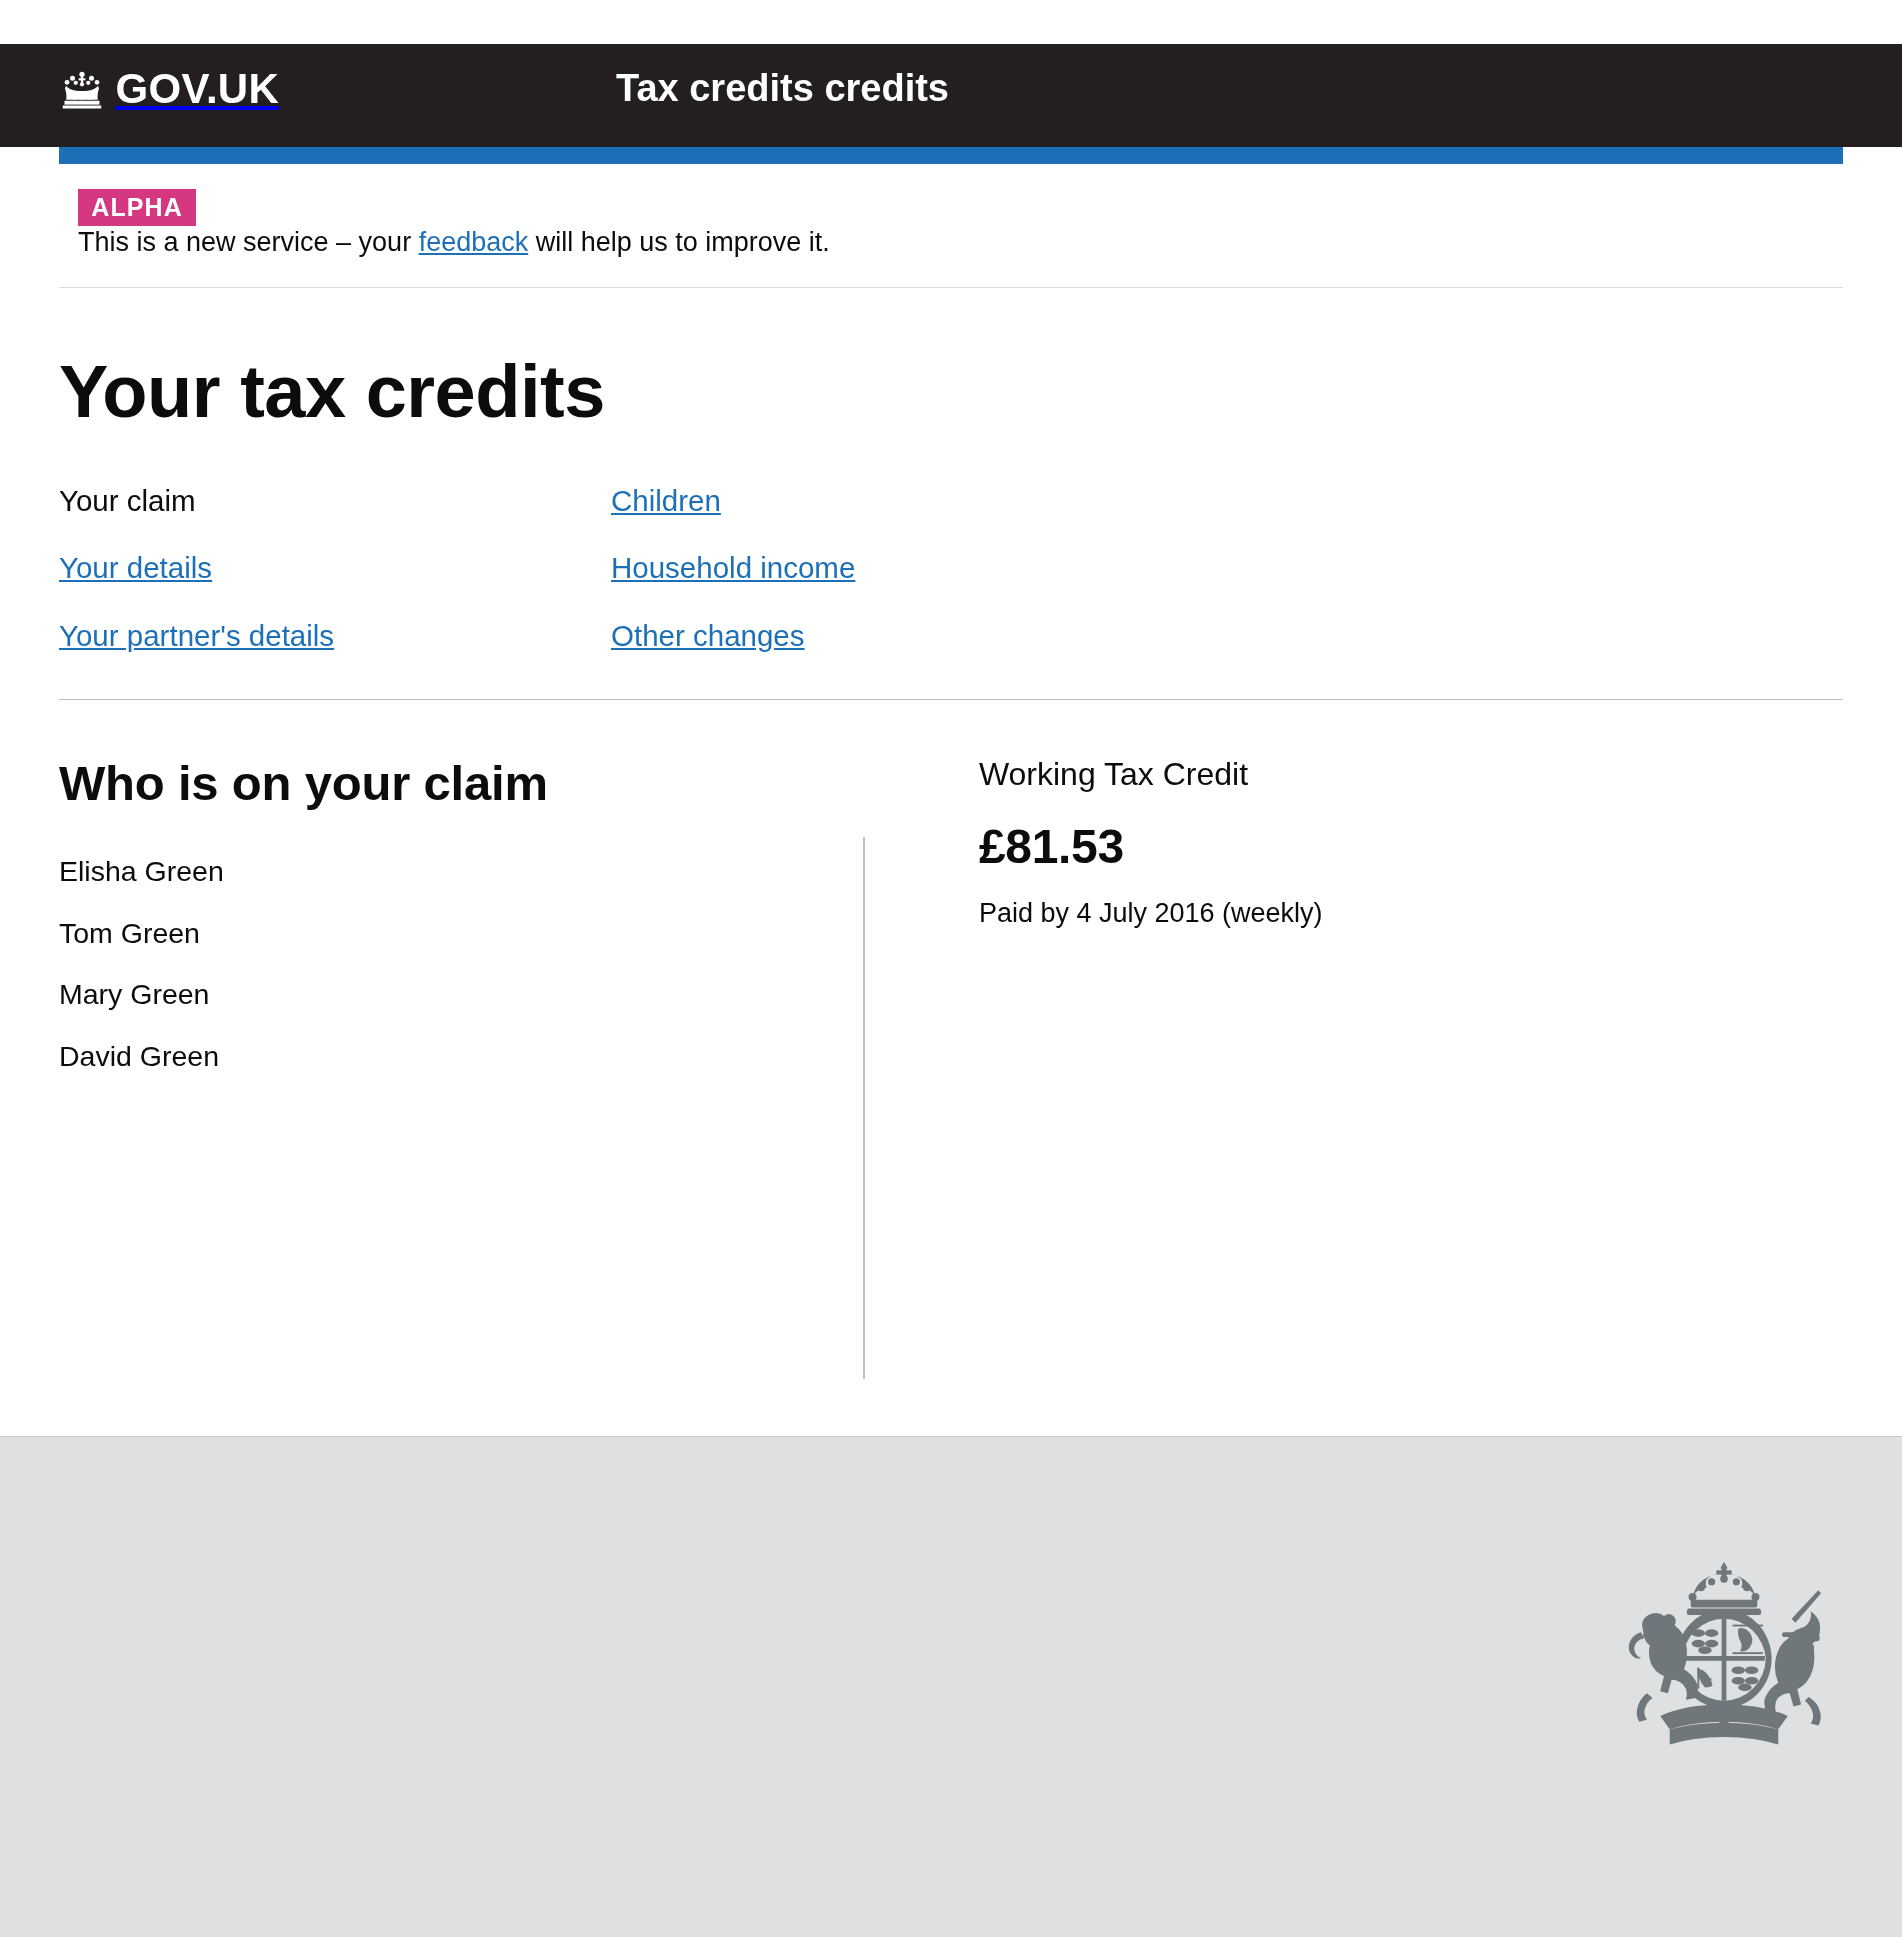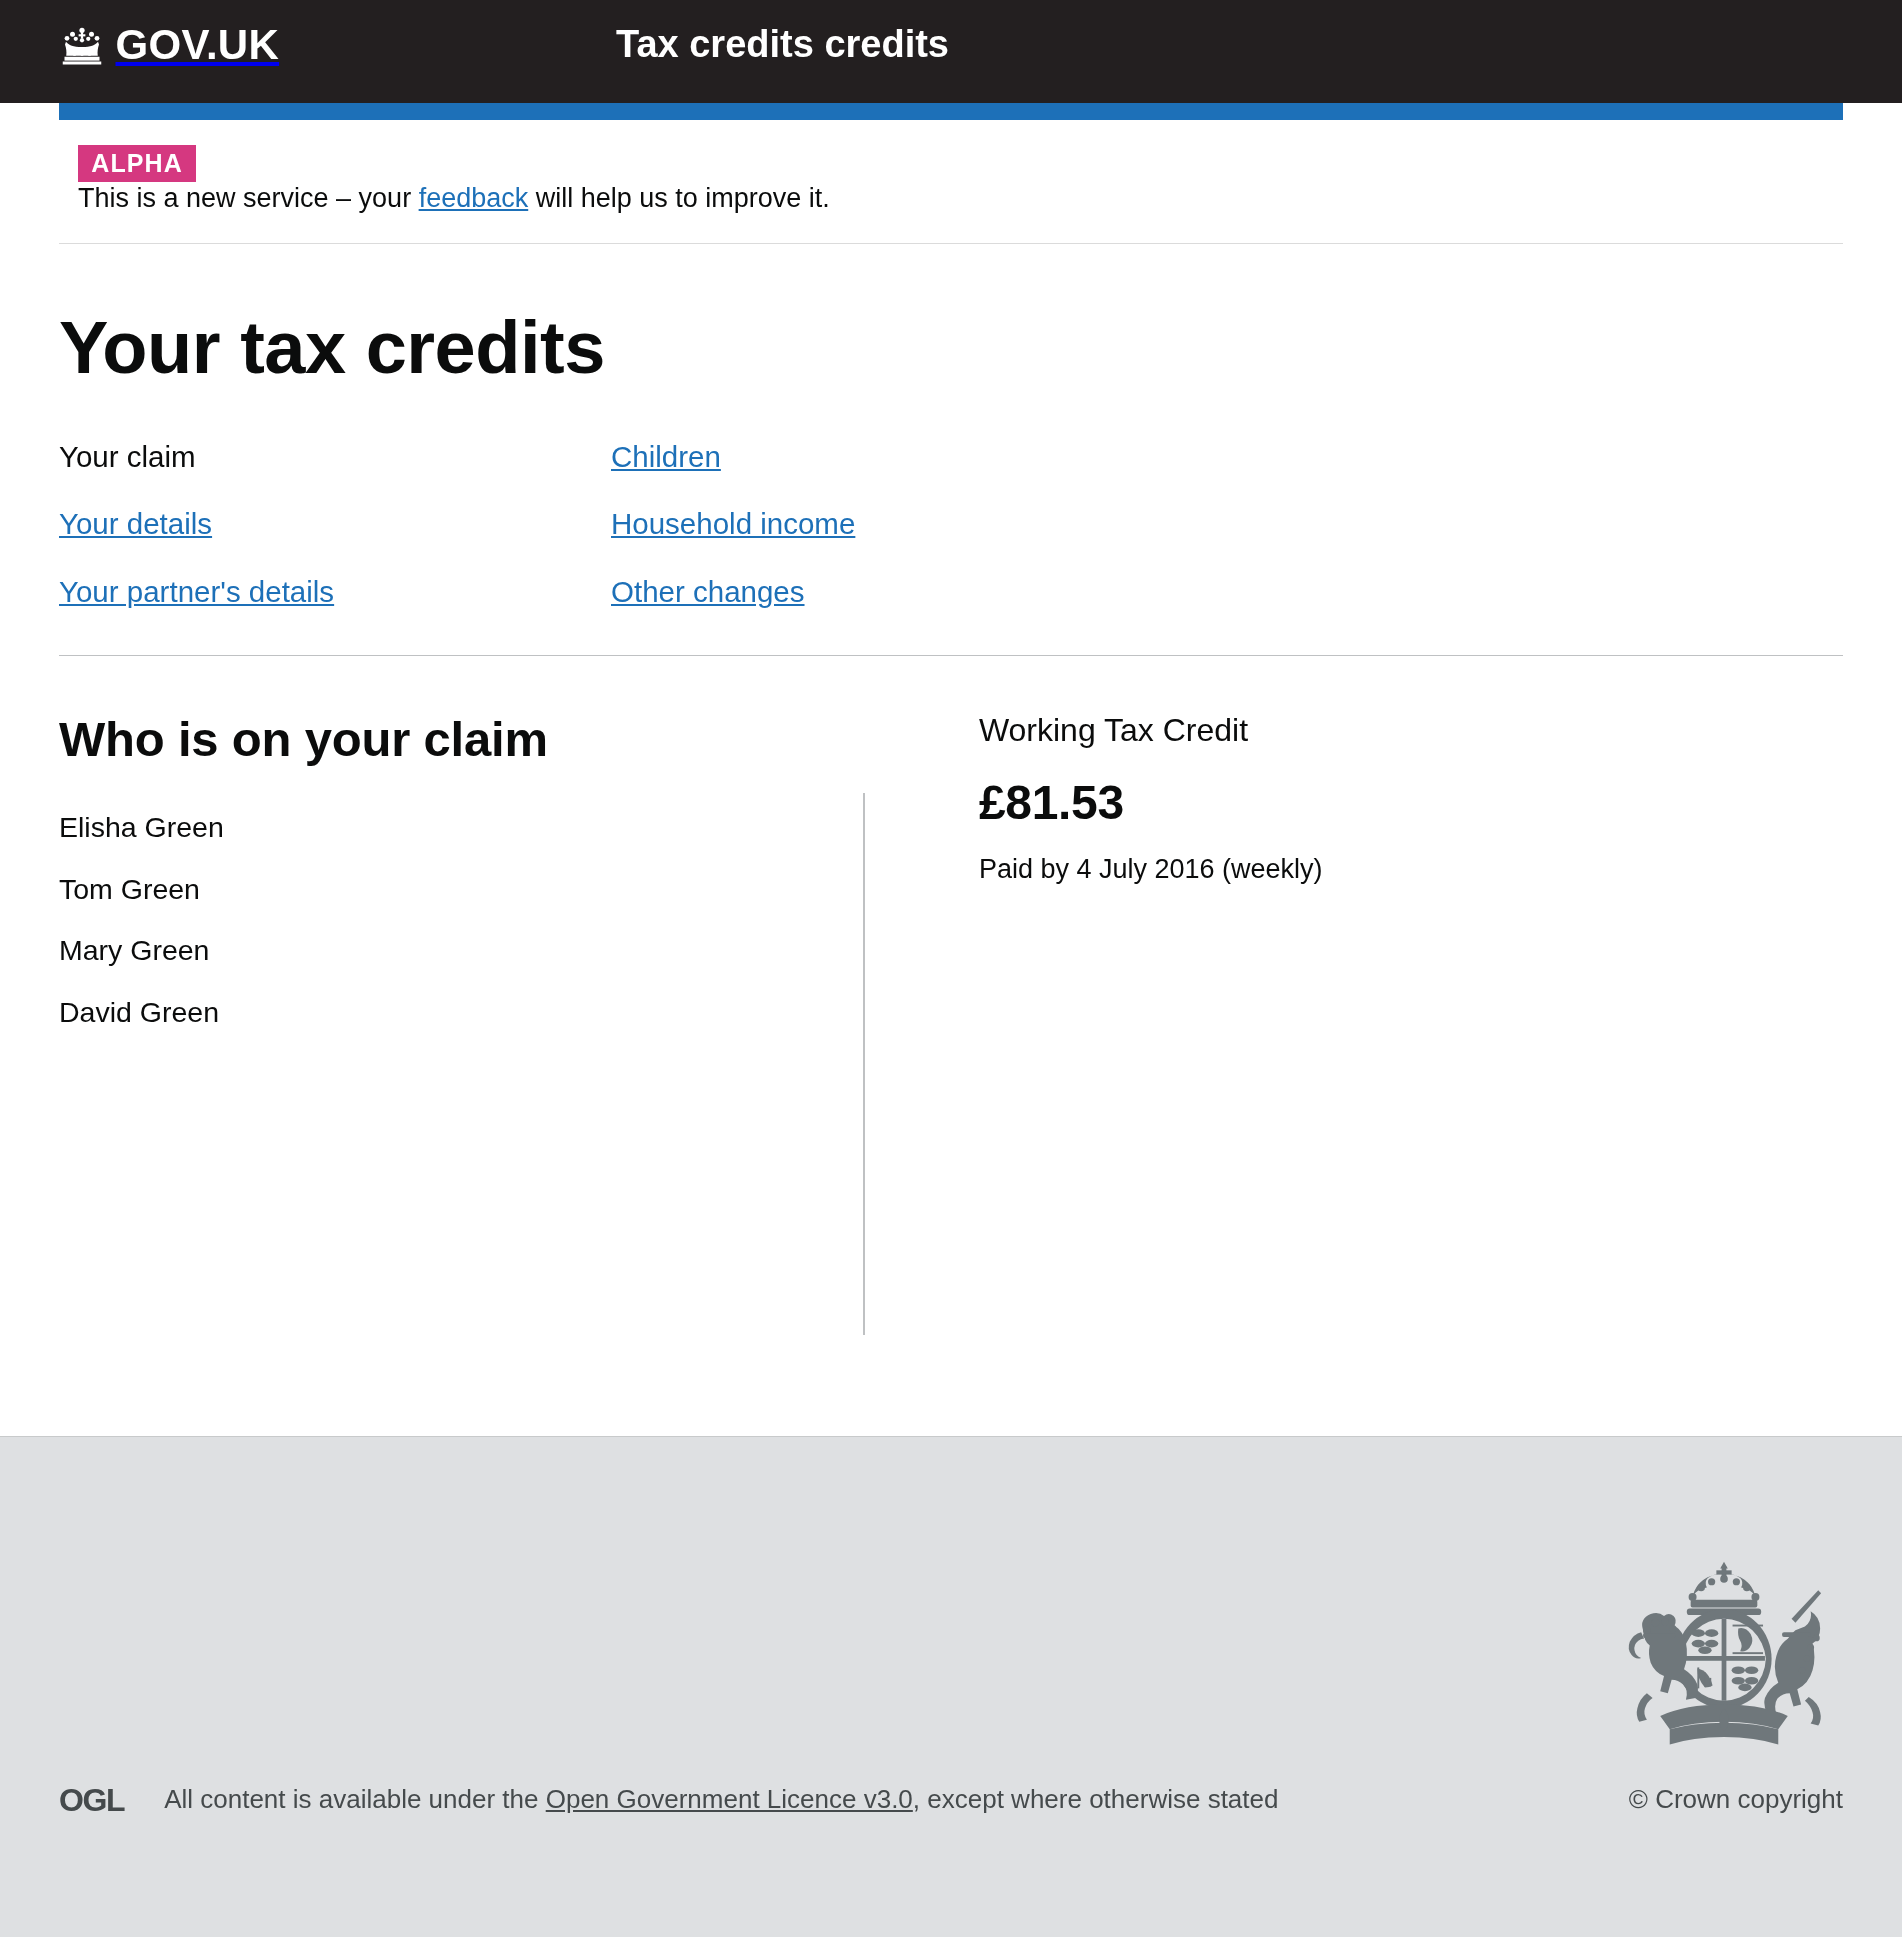--- a/index.html
+++ b/index.html
@@ -19,20 +19,21 @@
   
   .gov-header {
     background: #231f20;
     height: 103px;
     position: relative;
     box-sizing: border-box;
   }
   .gov-header-inner {
     position: relative;
     height: 103px;
+    margin-top: 44px;
   }
   .brand {
     position: absolute;
     left: 59px;
     top: 17px;
     display: flex;
     align-items: center;
     height: 55px;
   }
   .crown-icon {
@@ -407,19 +408,14 @@
           <rect x="186" y="80" width="30" height="5" rx="2"></rect>
         </g>
 
         <path d="M58 168 q26 -12 67 -12 q41 0 67 12 l-10 14 q-24 -8 -57 -8 q-33 0 -57 8 z"></path>
         <path d="M68 182 q24 -7 57 -7 q33 0 57 7 l0 16 q-24 -8 -57 -8 q-33 0 -57 8 z"></path>
         <path d="M125 160 q5 6 5 12 q0 8 -5 12 q-5 -4 -5 -12 q0 -6 5 -12 z"></path>
       </g>
     </svg>
   </div>
 
-  <div class="footer-bottom">
-    <span class="ogl-logo">OGL</span>
-    <span class="footer-licence"><span>All content is available under the </span><a href="#">Open Government Licence v3.0</a><span>, except where otherwise stated</span></span>
-    <span class="footer-copyright">© Crown copyright</span>
-  </div>
 </div>
 
 
 </body></html>

